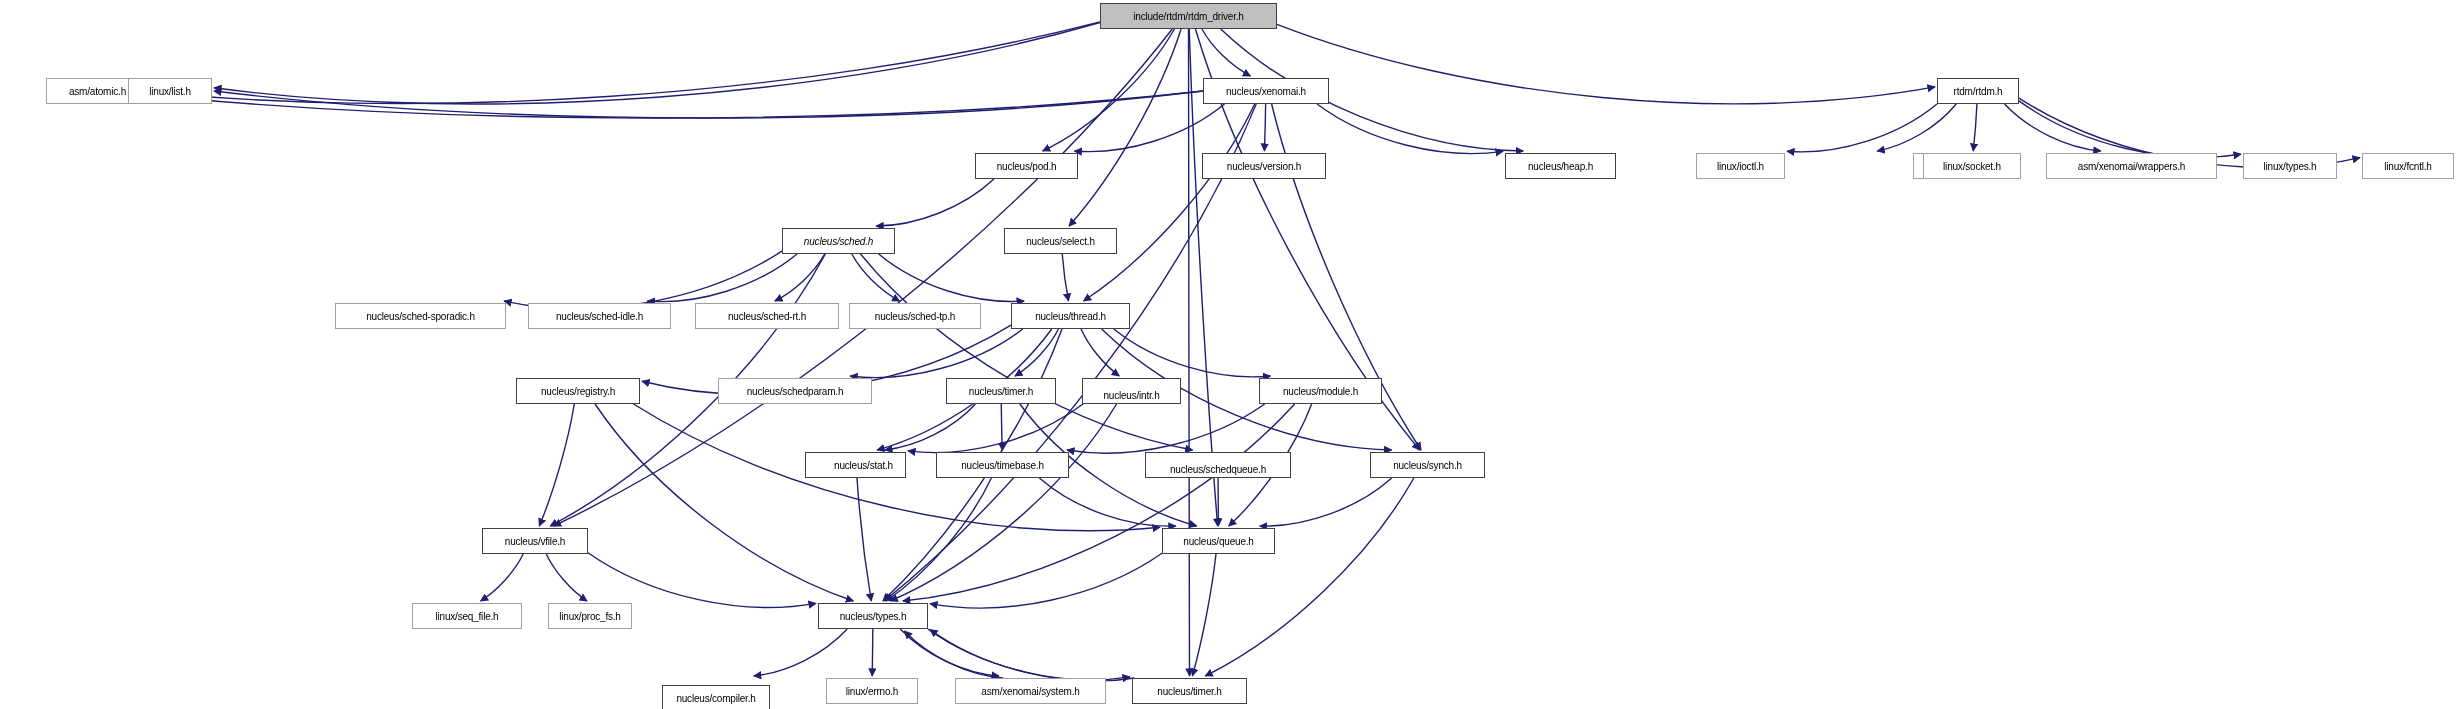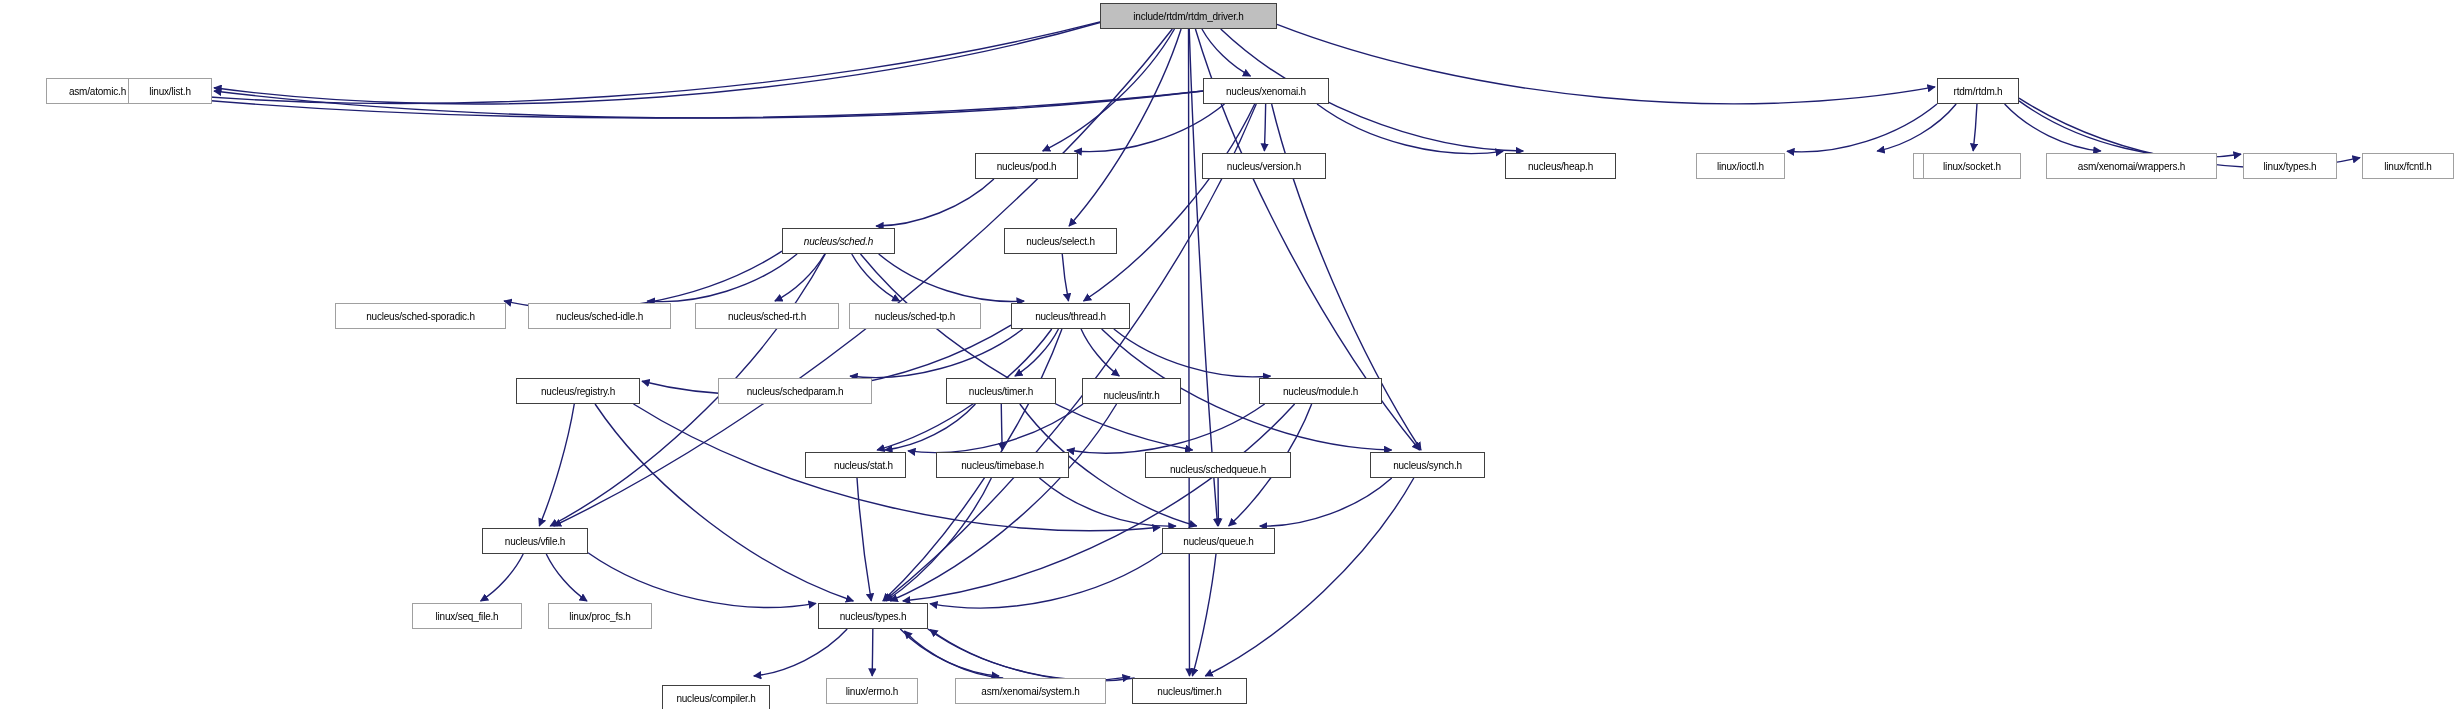--- a/index.html
+++ b/index.html
@@ -206,21 +206,21 @@
       </div>
       <div class="node solid" style="left: 482px; top: 528px; width: 106px;">
         <span>nucleus/vfile.h</span>
       </div>
       <div class="node solid" style="left: 1162px; top: 528px; width: 113px;">
         <span>nucleus/queue.h</span>
       </div>
       <div class="node " style="left: 412px; top: 603px; width: 110px;">
         <span>linux/seq_file.h</span>
       </div>
-      <div class="node " style="left: 548px; top: 603px; width: 104px;">
+      <div class="node " style="left: 548px; top: 603px; width: 84px;">
         <span>linux/proc_fs.h</span>
       </div>
       <div class="node solid" style="left: 818px; top: 603px; width: 110px;">
         <span>nucleus/types.h</span>
       </div>
       <div class="node solid" style="left: 662px; top: 685px; width: 108px;">
         <span>nucleus/compiler.h</span>
       </div>
       <div class="node " style="left: 826px; top: 678px; width: 92px;">
         <span>linux/errno.h</span>

